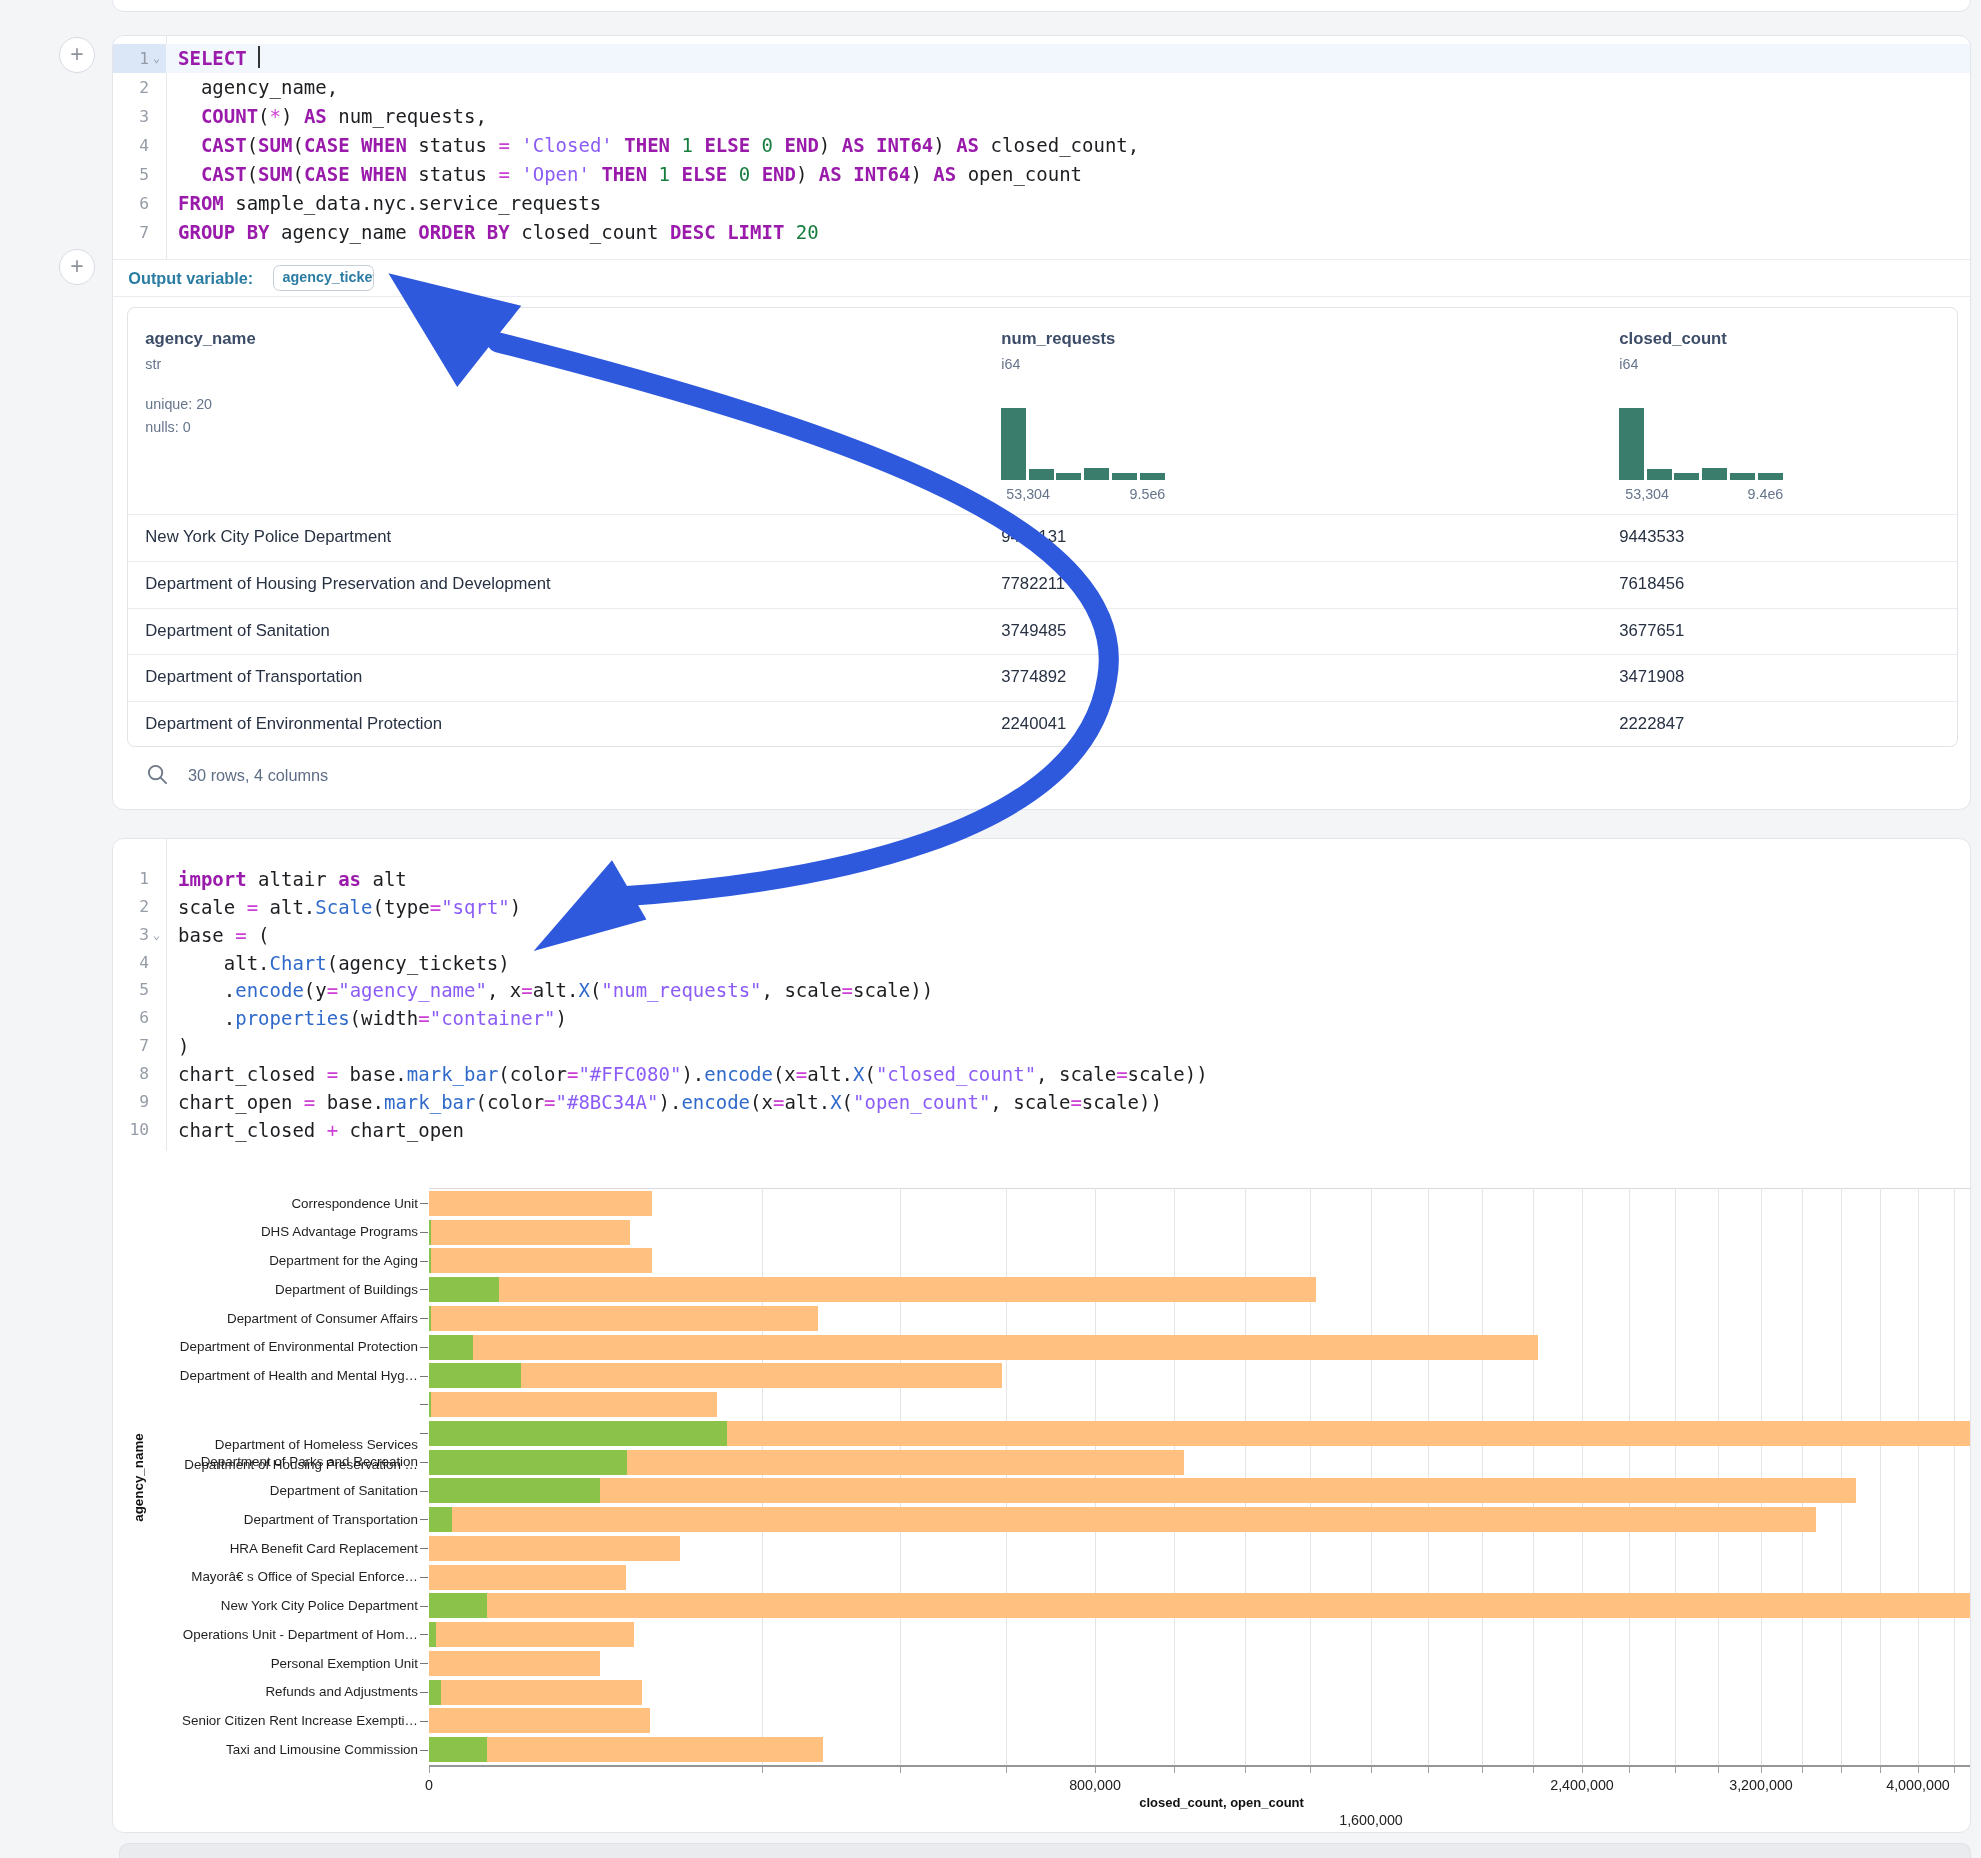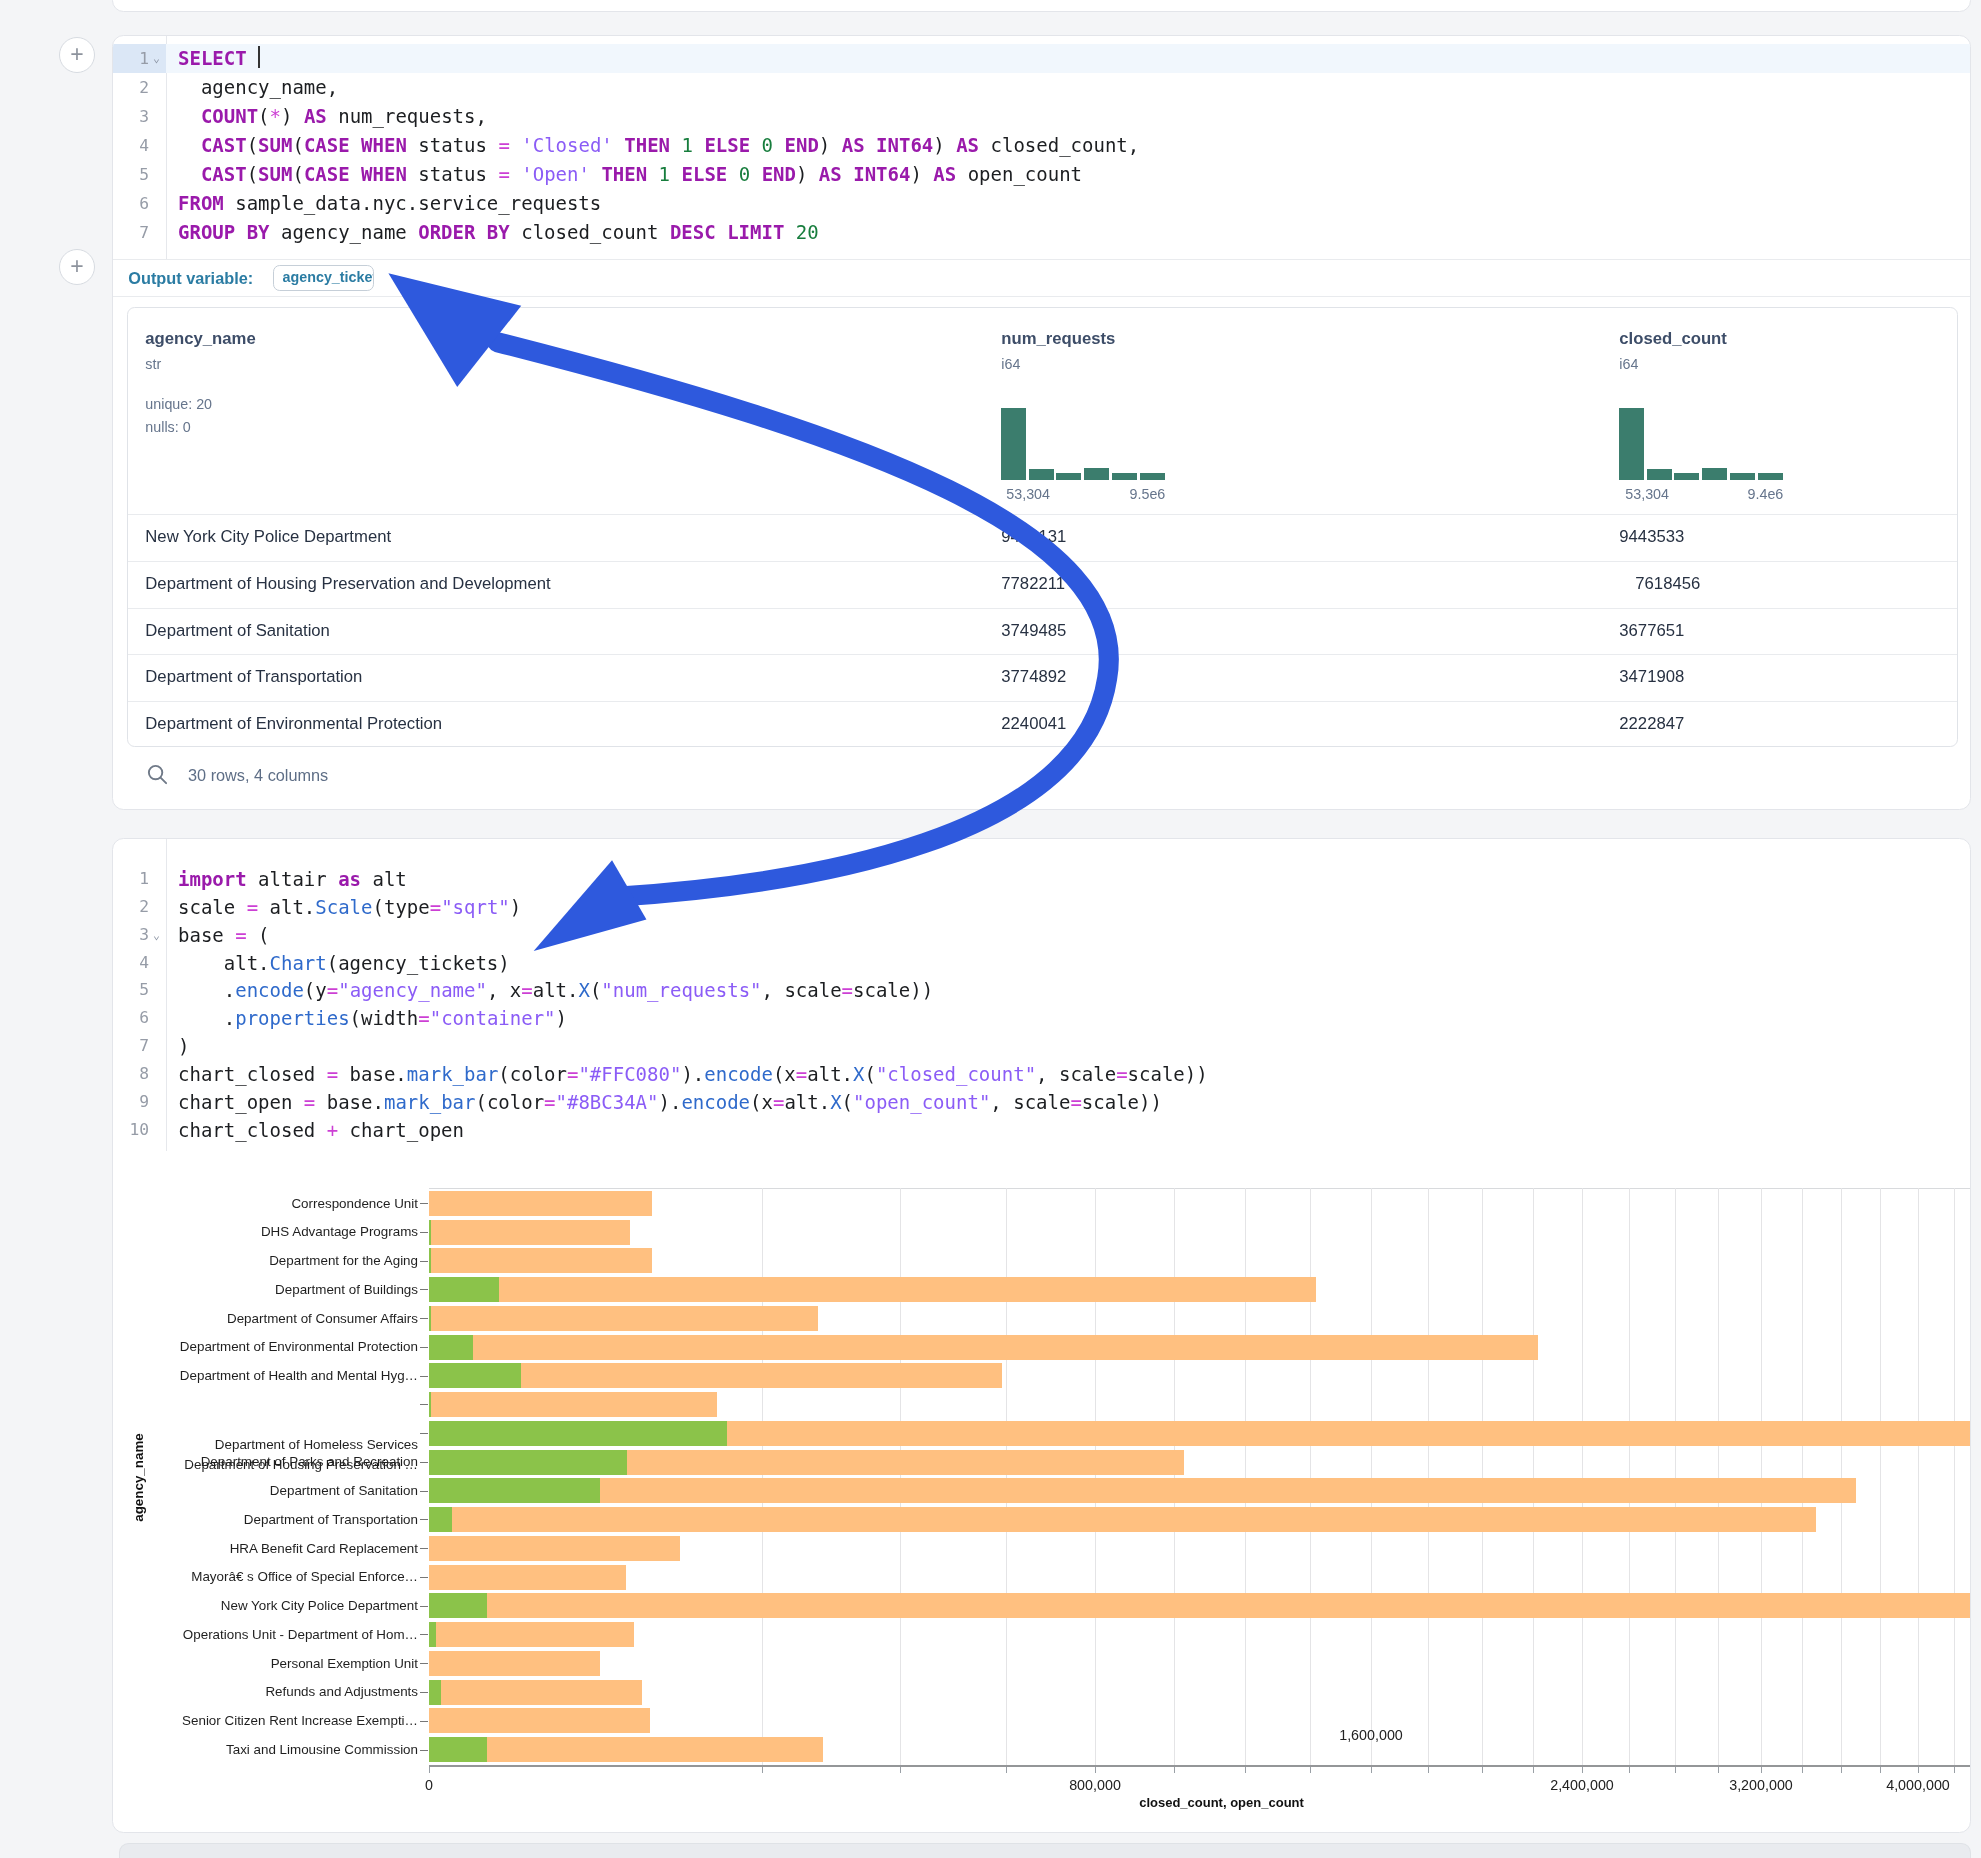--- a/index.html
+++ b/index.html
@@ -135,21 +135,21 @@
 
       <div id="table-rows" style="position:absolute;left:0;top:0;width:100%;height:100%;">
           <div class="tbl-row" style="top: 206px; height: 47px;">
             <div class="tbl-cell" style="left: 17px; top: 11.5px;">New York City Police Department</div>
             <div class="tbl-cell" style="left: 873px; top: 11.5px;">9453131</div>
             <div class="tbl-cell" style="left: 1491px; top: 11.5px;">9443533</div>
           </div>
           <div class="tbl-row" style="top: 253px; height: 47px;">
             <div class="tbl-cell" style="left: 17px; top: 11.5px;">Department of Housing Preservation and Development</div>
             <div class="tbl-cell" style="left: 873px; top: 11.5px;">7782211</div>
-            <div class="tbl-cell" style="left: 1491px; top: 11.5px; margin-left: 16px;">7618456</div>
+            <div class="tbl-cell" style="left: 1491px; top: 11.5px;">7618456</div>
           </div>
           <div class="tbl-row" style="top: 300px; height: 47px;">
             <div class="tbl-cell" style="left: 17px; top: 11.5px;">Department of Sanitation</div>
             <div class="tbl-cell" style="left: 873px; top: 11.5px;">3749485</div>
             <div class="tbl-cell" style="left: 1491px; top: 11.5px;">3677651</div>
           </div>
           <div class="tbl-row" style="top: 346px; height: 47px;">
             <div class="tbl-cell" style="left: 17px; top: 11.5px;">Department of Transportation</div>
             <div class="tbl-cell" style="left: 873px; top: 11.5px;">3774892</div>
             <div class="tbl-cell" style="left: 1491px; top: 11.5px;">3471908</div>
@@ -330,21 +330,21 @@
         <div class="xtick" style="left: 1562px; top: 928px; height: 5.7px;"></div>
         <div class="xtick" style="left: 1605px; top: 928px; height: 5.7px;"></div>
         <div class="xtick" style="left: 1648px; top: 928px; height: 5.7px;"></div>
         <div class="xtick" style="left: 1689px; top: 928px; height: 5.7px;"></div>
         <div class="xtick" style="left: 1728px; top: 928px; height: 5.7px;"></div>
         <div class="xtick" style="left: 1767px; top: 928px; height: 5.7px;"></div>
         <div class="xtick" style="left: 1805px; top: 928px; height: 5.7px;"></div>
         <div class="xtick" style="left: 1841px; top: 928px; height: 5.7px;"></div>
         <div class="xticklab" style="left: 316px; top: 938px;">0</div>
         <div class="xticklab" style="left: 982px; top: 938px;">800,000</div>
-        <div class="xticklab" style="left: 1258px; top: 888px;">1,600,000</div>
+        <div class="xticklab" style="left: 1258px; top: 973px;">1,600,000</div>
         <div class="xticklab" style="left: 1469px; top: 938px;">2,400,000</div>
         <div class="xticklab" style="left: 1648px; top: 938px;">3,200,000</div>
         <div class="xticklab" style="left: 1805px; top: 938px;">4,000,000</div>
       </div>
     <div class="axis-title" style="left:-19px;top:631px;transform:rotate(-90deg);font-size:13.4px;">agency_name</div>
     <div class="axis-title" style="left:1013px;top:956px;width:191px;text-align:center;">closed_count, open_count</div>
   </div>
 
   <div style="position:absolute;left:119px;top:1843px;width:1852px;height:15.3px;background:#e9ebef;border:1px solid #dfe2e6;border-bottom:none;border-radius:9.6px 9.6px 0 0;box-sizing:border-box;"></div>
 

